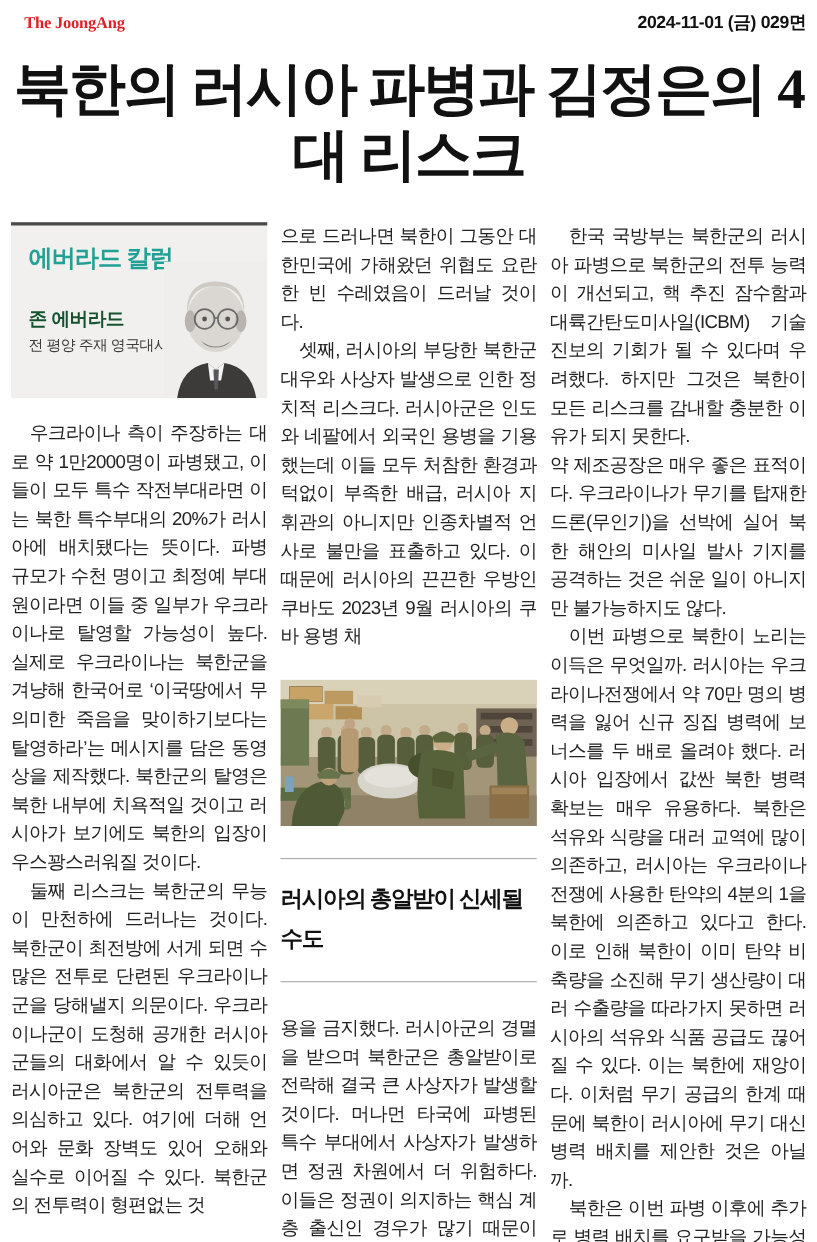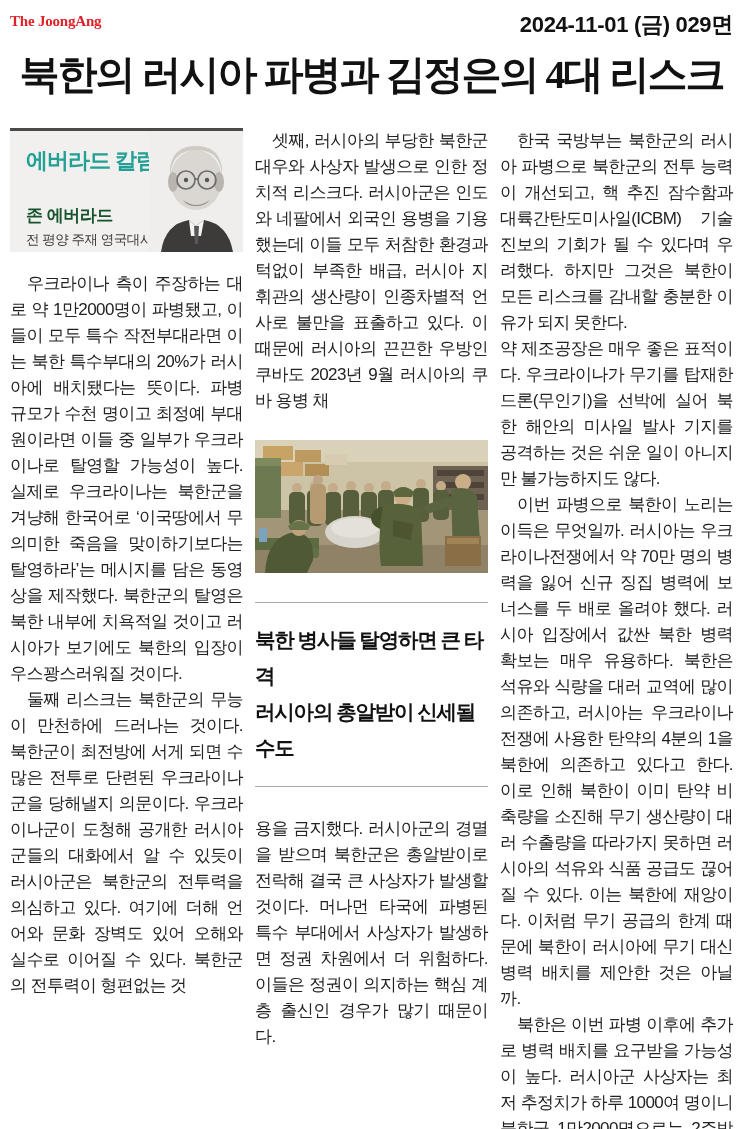--- a/index.html
+++ b/index.html
@@ -1,36 +1,36 @@
 <!DOCTYPE html>
 <html lang="ko"><head>
 <meta charset="utf-8">
 <style>
   * { margin: 0; padding: 0; box-sizing: border-box; }
   html, body { background: #ffffff; }
   body { width: 743px; font-family: "Liberation Sans", sans-serif; color: #1c1c1c; }
   .page { width: 743px; height: 1129px; padding: 10px 10px 0 10px; overflow: hidden; background: #fff; position: relative; }
 
   
-  .masthead { display: flex; justify-content: space-between; align-items: flex-start; height: 30px; }
+  .masthead { display: flex; justify-content: space-between; align-items: flex-start; height: 30px; margin-left: 12px; }
   .logo { font-family: "Liberation Serif", serif; font-weight: bold; font-size: 15px; color: #e02128; letter-spacing: -0.2px; padding-top: 3px; }
-  .pub-date { font-size: 22px; font-weight: bold; color: #111; letter-spacing: -0.3px; }
+  .pub-date { font-size: 16px; font-weight: bold; color: #111; letter-spacing: -0.3px; }
 
   
-  .article-title { font-family: "Liberation Serif", serif; font-weight: 600; font-size: 40px; text-align: center; color: #111; letter-spacing: -2px; margin-top: 12px; line-height: 1.15; }
+  .article-title { font-family: "Liberation Serif", serif; font-weight: 600; font-size: 52px; text-align: center; color: #111; letter-spacing: -2px; margin-top: 12px; line-height: 1.15; }
 
   
   .columns { display: flex; gap: 12px; margin-top: 30px; }
   .col { width: 233px; flex: 0 0 233px; }
 
   .body-text { font-size: 17px; line-height: 26px; text-align: justify; word-break: break-all; letter-spacing: -0.6px; color: #222; }
   .body-text.indent { text-indent: 17px; }
 
   
-  .author-box { position: relative; height: 124px; background: #f1f0ee; border-top: 3px solid #4a4a4a; margin-bottom: 19px; overflow: hidden; }
+  .author-box { position: relative; height: 160px; background: #f1f0ee; border-top: 3px solid #4a4a4a; margin-bottom: 19px; overflow: hidden; }
   .author-col-title { color: #22a095; font-size: 22px; font-weight: 800; letter-spacing: -1px; padding: 15px 0 0 16px; }
   .author-name { font-size: 17px; font-weight: 700; color: #14532d; padding: 28px 0 0 16px; letter-spacing: -0.5px; }
   .author-role { font-size: 13.5px; color: #3c3c3c; padding: 4px 0 0 16px; letter-spacing: -0.5px; }
   .portrait { position: absolute; right: 0; bottom: 0; width: 94px; height: 124px; }
 
   
   .article-photo { width: 233px; height: 133px; margin-top: 26px; display: block; }
 
   
   .pull-quote { margin-top: 29px; border-top: 1px solid #a9a9a9; border-bottom: 1px solid #a9a9a9; padding: 19px 0 20px 0; }
@@ -71,21 +71,22 @@
           <path d="M12 124 Q16 96 40 92 L47 98 L55 92 Q79 96 84 124 Z" fill="#3c3b3a"></path>
           <path d="M40 92 L47 98 L55 92 L52 108 L42 108 Z" fill="#f4f4f2"></path>
           <path d="M45 98 L50 98 L49 116 L46 116 Z" fill="#57565a"></path>
         </svg>
       </div>
       <p class="body-text indent">우크라이나 측이 주장하는 대로 약 1만2000명이 파병됐고, 이들이 모두 특수 작전부대라면 이는 북한 특수부대의 20%가 러시아에 배치됐다는 뜻이다. 파병 규모가 수천 명이고 최정예 부대원이라면 이들 중 일부가 우크라이나로 탈영할 가능성이 높다. 실제로 우크라이나는 북한군을 겨냥해 한국어로 ‘이국땅에서 무의미한 죽음을 맞이하기보다는 탈영하라’는 메시지를 담은 동영상을 제작했다. 북한군의 탈영은 북한 내부에 치욕적일 것이고 러시아가 보기에도 북한의 입장이 우스꽝스러워질 것이다.</p>
       <p class="body-text indent">둘째 리스크는 북한군의 무능이 만천하에 드러나는 것이다. 북한군이 최전방에 서게 되면 수많은 전투로 단련된 우크라이나군을 당해낼지 의문이다. 우크라이나군이 도청해 공개한 러시아군들의 대화에서 알 수 있듯이 러시아군은 북한군의 전투력을 의심하고 있다. 여기에 더해 언어와 문화 장벽도 있어 오해와 실수로 이어질 수 있다. 북한군의 전투력이 형편없는 것</p>
     </div>
 
     <div class="col">
-      <p class="body-text indent">셋째, 러시아의 부당한 북한군 대우와 사상자 발생으로 인한 정치적 리스크다. 러시아군은 인도와 네팔에서 외국인 용병을 기용했는데 이들 모두 처참한 환경과 턱없이 부족한 배급, 러시아 지휘관의 생산량이 인종차별적 언사로 불만을 표출하고 있다. 이 때문에 러시아의 끈끈한 우방인 쿠바도 2023년 9월 러시아의 쿠바 용병 채</p>
+      <p class="body-text">으로 드러나면 북한이 그동안 대한민국에 가해왔던 위협도 요란한 빈 수레였음이 드러날 것이다.</p>
+      <p class="body-text indent">셋째, 러시아의 부당한 북한군 대우와 사상자 발생으로 인한 정치적 리스크다. 러시아군은 인도와 네팔에서 외국인 용병을 기용했는데 이들 모두 처참한 환경과 턱없이 부족한 배급, 러시아 지휘관의 아니지만 인종차별적 언사로 불만을 표출하고 있다. 이 때문에 러시아의 끈끈한 우방인 쿠바도 2023년 9월 러시아의 쿠바 용병 채</p>
 
       <svg class="article-photo" viewBox="0 0 233 133" preserveAspectRatio="none">
         <rect x="0" y="0" width="233" height="70" fill="#cdc3a6"></rect>
         <rect x="0" y="0" width="233" height="22" fill="#d9d1b8"></rect>
         <rect x="0" y="70" width="233" height="63" fill="#a39577"></rect>
         <rect x="0" y="105" width="233" height="28" fill="#8f8266"></rect>
 
         <rect x="8" y="6" width="30" height="14" fill="#c8a härlig66"></rect>
         <rect x="8" y="6" width="30" height="14" fill="#c8a366"></rect>
         <rect x="40" y="10" width="26" height="12" fill="#bd9a5f"></rect>
@@ -142,21 +143,20 @@
         <rect x="0" y="98" width="64" height="12" fill="#5d6b42"></rect>
         <rect x="30" y="108" width="34" height="10" rx="3" fill="#617046"></rect>
         <rect x="44" y="110" width="14" height="6" fill="#e9e7dd"></rect>
         <path d="M10 133 Q12 96 40 92 Q60 94 58 120 L52 133 Z" fill="#4f5935"></path>
         <circle cx="44" cy="88" r="8" fill="#bfa27c"></circle>
         <path d="M33 86 Q44 76 55 86 L53 90 L35 90 Z" fill="#67734a"></path>
         <rect x="4" y="88" width="8" height="14" fill="#7ca3bd"></rect>
       </svg>
 
       <div class="pull-quote">
-        <div class="pull-quote-line">북한 병사들 탈영하면 큰 타격</div>
         <div class="pull-quote-line">러시아의 총알받이 신세될 수도</div>
       </div>
 
       <p class="body-text after-quote">용을 금지했다. 러시아군의 경멸을 받으며 북한군은 총알받이로 전락해 결국 큰 사상자가 발생할 것이다. 머나먼 타국에 파병된 특수 부대에서 사상자가 발생하면 정권 차원에서 더 위험하다. 이들은 정권이 의지하는 핵심 계층 출신인 경우가 많기 때문이다.</p>
 
     </div>
 
     <div class="col">
       <p class="body-text indent">한국 국방부는 북한군의 러시아 파병으로 북한군의 전투 능력이 개선되고, 핵 추진 잠수함과 대륙간탄도미사일(ICBM) 기술 진보의 기회가 될 수 있다며 우려했다. 하지만 그것은 북한이 모든 리스크를 감내할 충분한 이유가 되지 못한다.</p>
       <p class="body-text">약 제조공장은 매우 좋은 표적이다. 우크라이나가 무기를 탑재한 드론(무인기)을 선박에 실어 북한 해안의 미사일 발사 기지를 공격하는 것은 쉬운 일이 아니지만 불가능하지도 않다.</p>

